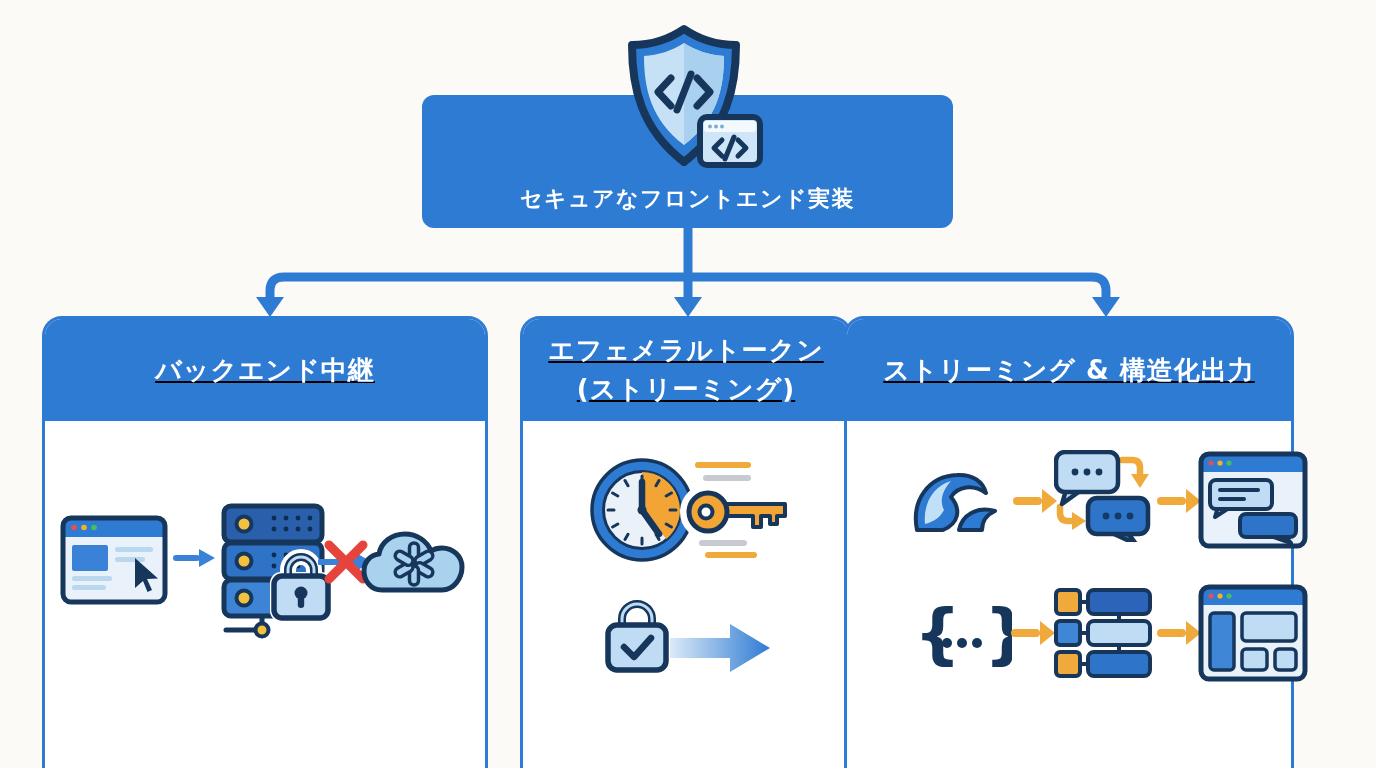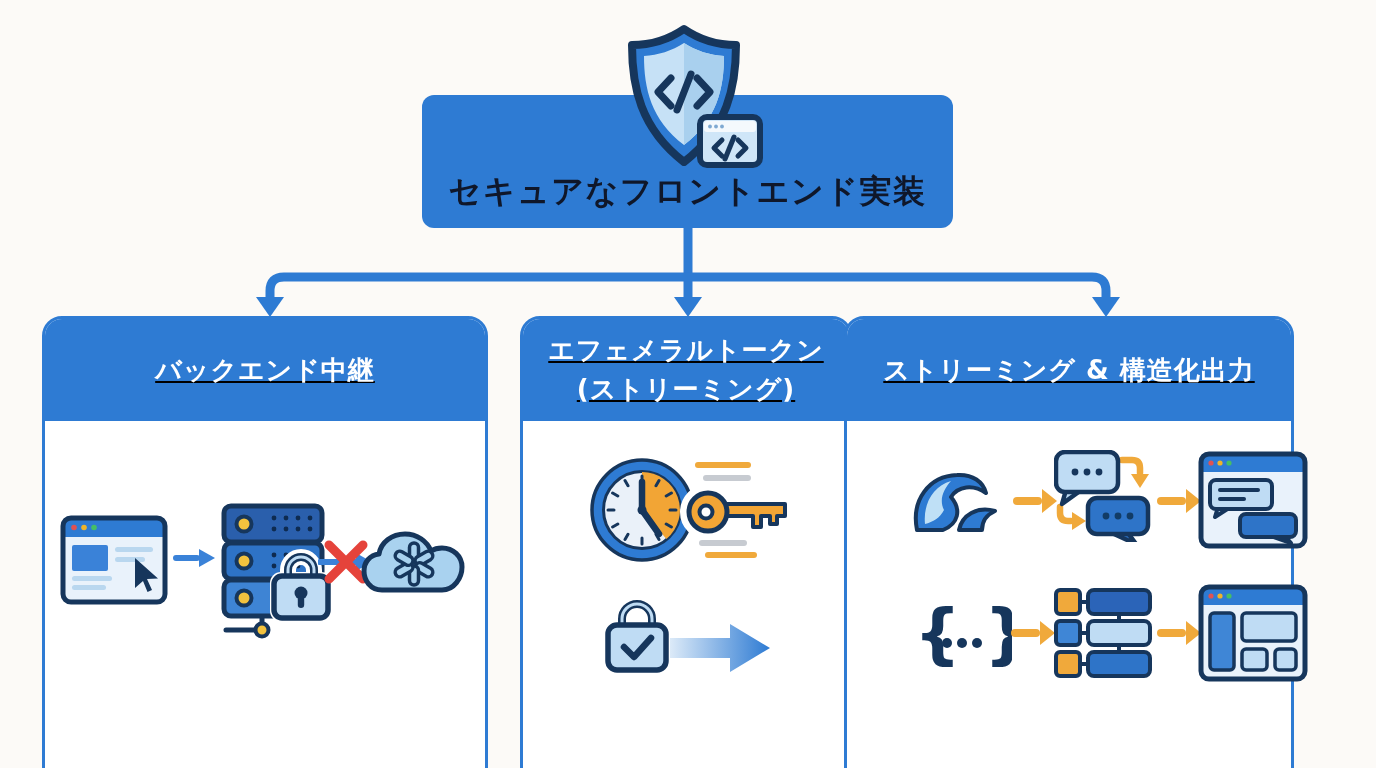--- a/index.html
+++ b/index.html
@@ -2,21 +2,21 @@
 <html><head>
 <meta charset="utf-8">
 <style>
   html,body{margin:0;padding:0;}
   .stage{position:relative;width:1376px;height:768px;background:#FCFAF7;overflow:hidden;
          font-family:"DejaVu Sans","Liberation Sans",sans-serif;}
   .abs{position:absolute;}
   .connectors{left:0;top:0;width:1376px;height:768px;pointer-events:none;}
   .root-node{left:422px;top:95px;width:531px;height:133px;background:#2E7BD3;border-radius:12px;
              display:flex;align-items:flex-end;justify-content:center;padding-bottom:14px;box-sizing:border-box;}
-  .root-title{color:#0f172a;font-size:32px;font-weight:bold;letter-spacing:1.5px;white-space:nowrap;margin-top:20px;}
+  .root-title{color:#ffffff;font-size:22px;font-weight:bold;letter-spacing:1.5px;white-space:nowrap;margin-top:20px;}
   .shield-icon{left:612px;top:24px;width:158px;height:146px;}
   .card{top:316px;height:472px;background:#FFFFFF;border:3px solid #2E7BD3;border-radius:20px;
         box-sizing:border-box;overflow:hidden;text-decoration:underline;}
   .card1{left:42px;width:446px;}
   .card2{left:520px;width:332px;}
   .card3{left:844px;width:450px;}
   .card-header{background:#2E7BD3;height:102px;display:flex;flex-direction:column;align-items:center;
                justify-content:center;gap:2px;}
   .card-header div{color:#FFFFFF;font-size:26px;font-weight:bold;letter-spacing:1px;line-height:37px;white-space:nowrap;}
 </style>

